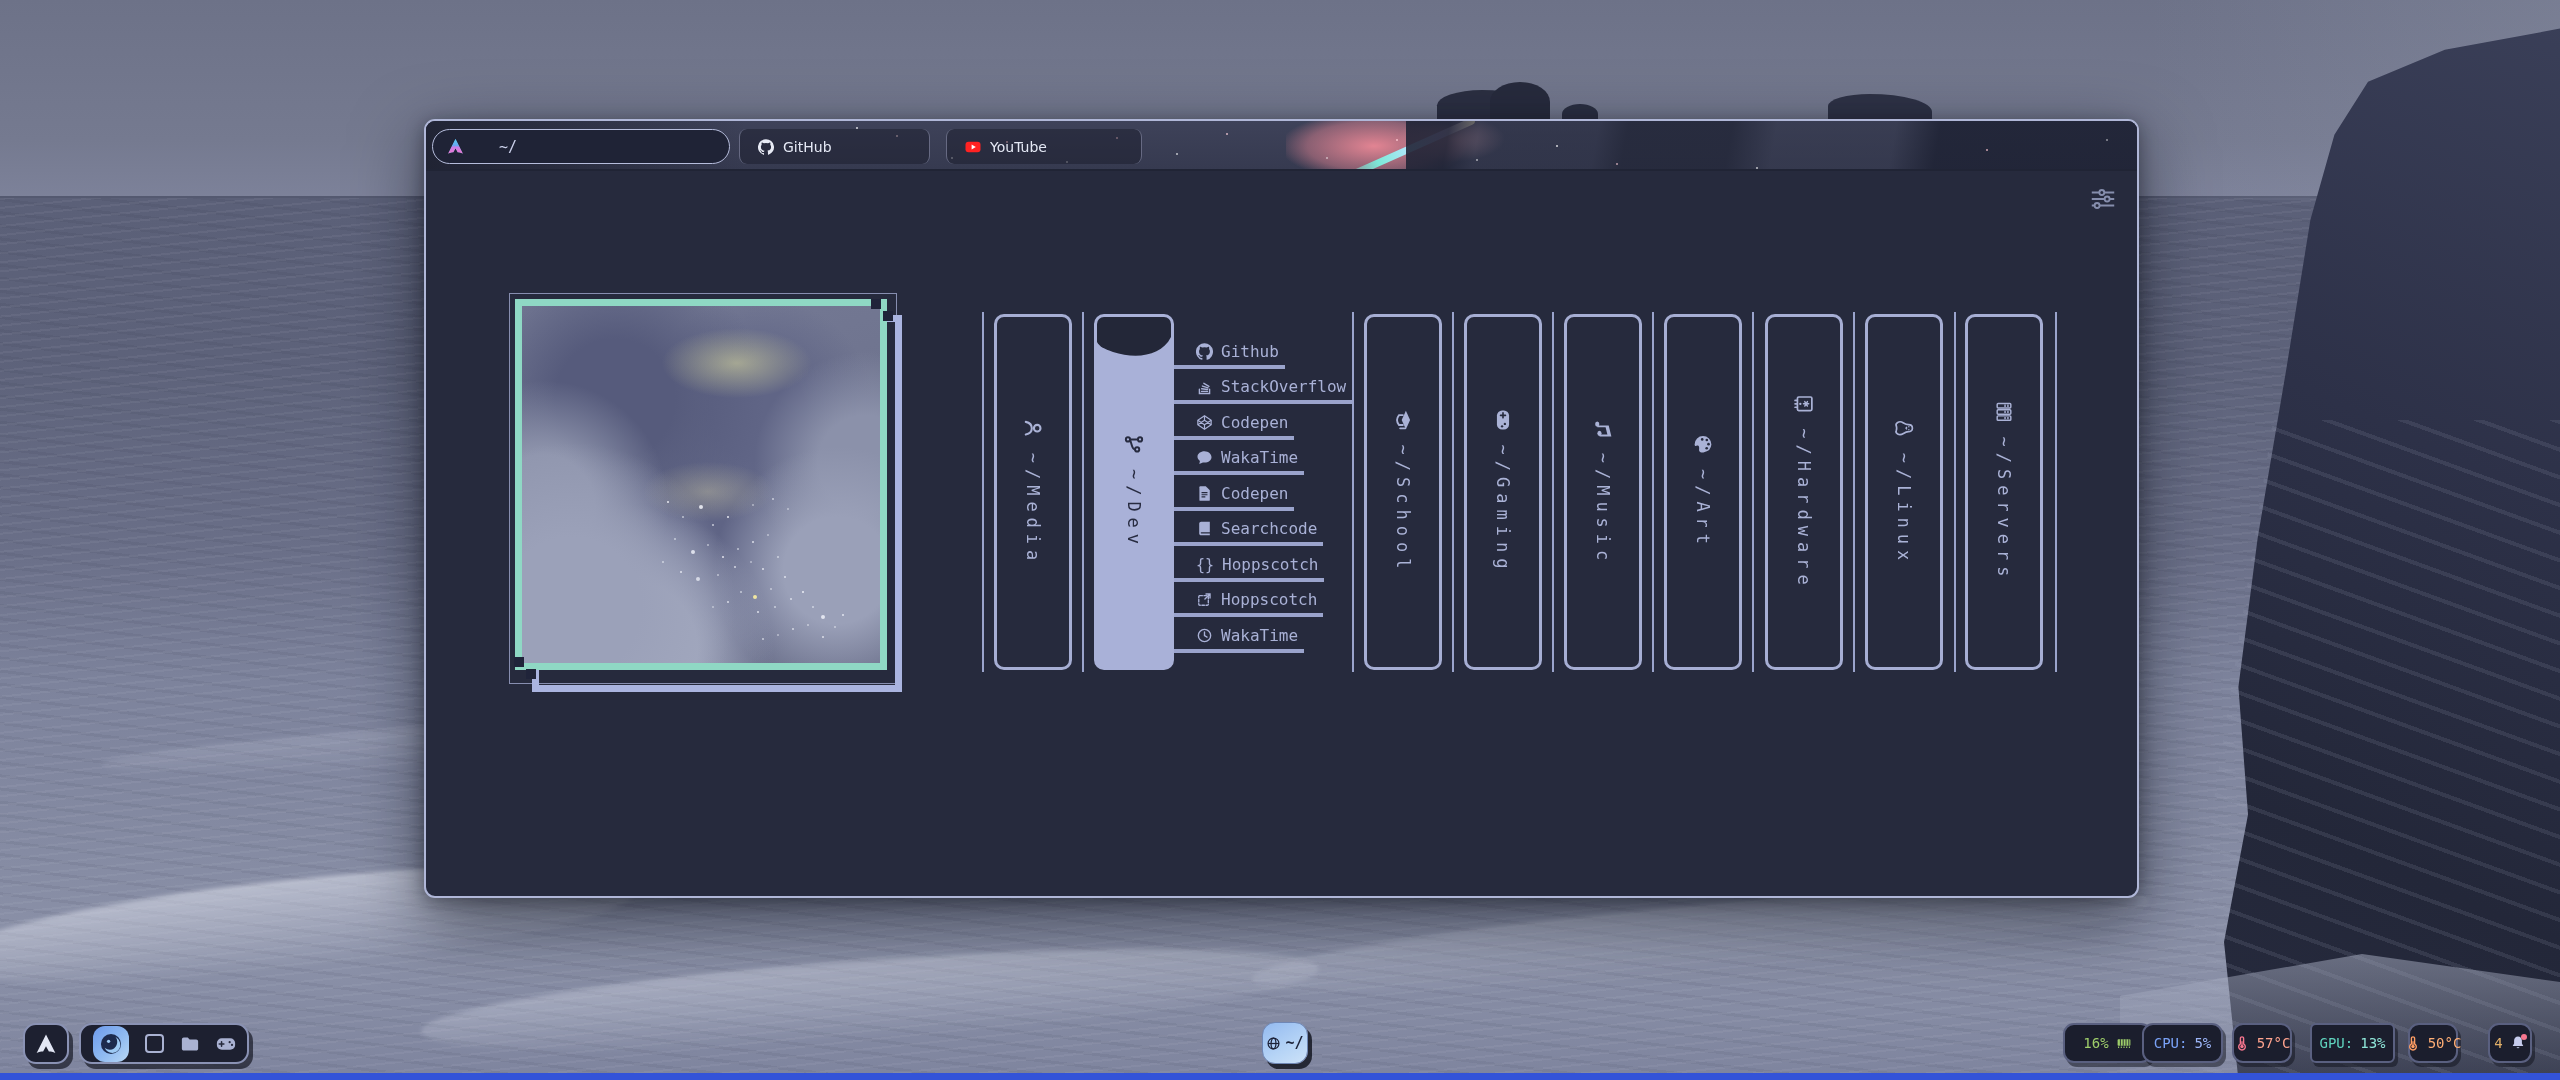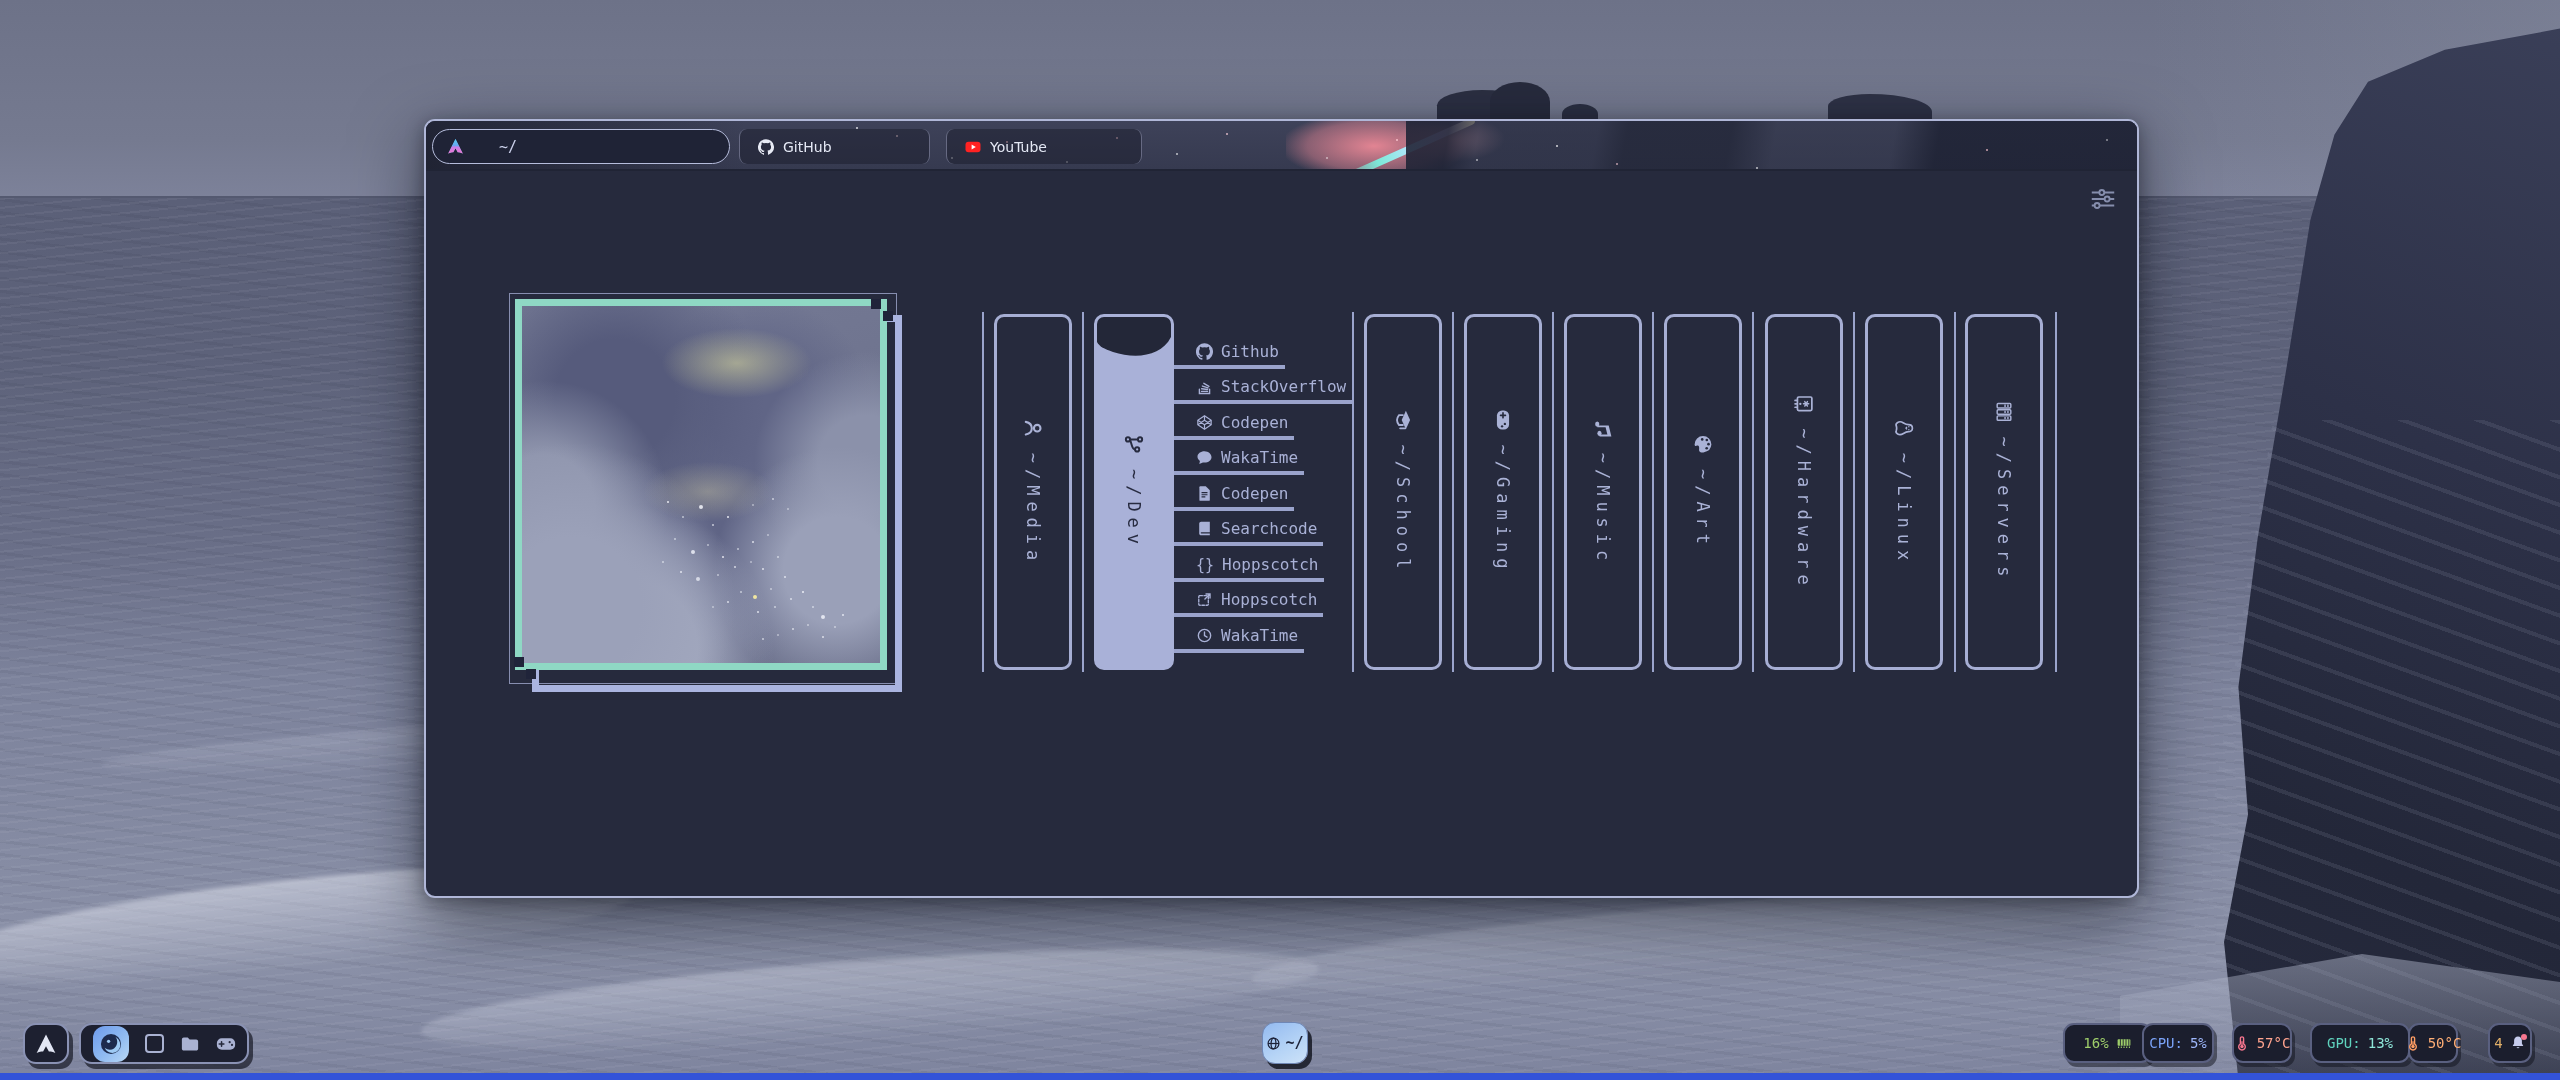--- a/index.html
+++ b/index.html
@@ -149,23 +149,23 @@
   .dock-icon{width:20px;height:20px;color:#aab2d2;flex:none;cursor:pointer;}
   .tb-center{left:1262px;top:1022px;width:46px;height:42px;border-radius:13px;
     background:linear-gradient(150deg,#93baf0 0%,#b6d4f6 60%,#cde2f8 100%);
     border:1px solid #6f87b5;box-sizing:border-box;box-shadow:4px 5px 0 rgba(14,16,26,.8);
     display:flex;align-items:center;justify-content:center;gap:4px;color:#1c2238;
     font-size:15px;font-weight:bold;cursor:pointer;}
   .tray{top:1023px;height:40px;background:#1b1e2d;border:2px solid #5a6080;border-radius:11px;
     box-sizing:border-box;box-shadow:3px 4px 0 rgba(14,16,26,.5);
     display:flex;align-items:center;justify-content:center;gap:7px;font-size:14px;cursor:pointer;}
   .t-mem{left:2063px;width:89px;color:#9ece6a;}
-  .t-cpu{left:2142px;width:72px;}
+  .t-cpu{left:2142px;width:81px;}
   .t-ct{left:2232px;width:60px;color:#ffa38e;}
-  .t-gpu{left:2310px;width:100px;}
+  .t-gpu{left:2310px;width:85px;border-radius:6px;}
   .t-gt{left:2408px;width:50px;color:#ffae75;}
   .t-bell{left:2488px;width:44px;color:#e0af68;}
   .lbl-cpu{color:#7aa2f7;} .val-cpu{color:#9db6f9;}
   .lbl-gpu{color:#5fd3be;} .val-gpu{color:#8ee6d8;}
   .ti{width:16px;height:16px;flex:none;}
   .bellwrap{position:relative;width:16px;height:16px;color:#c6cced;flex:none;}
   .bell-dot{position:absolute;right:-1px;top:-1px;width:6px;height:6px;border-radius:50%;background:#f7768e;}
 </style>
 </head>
 <body>

